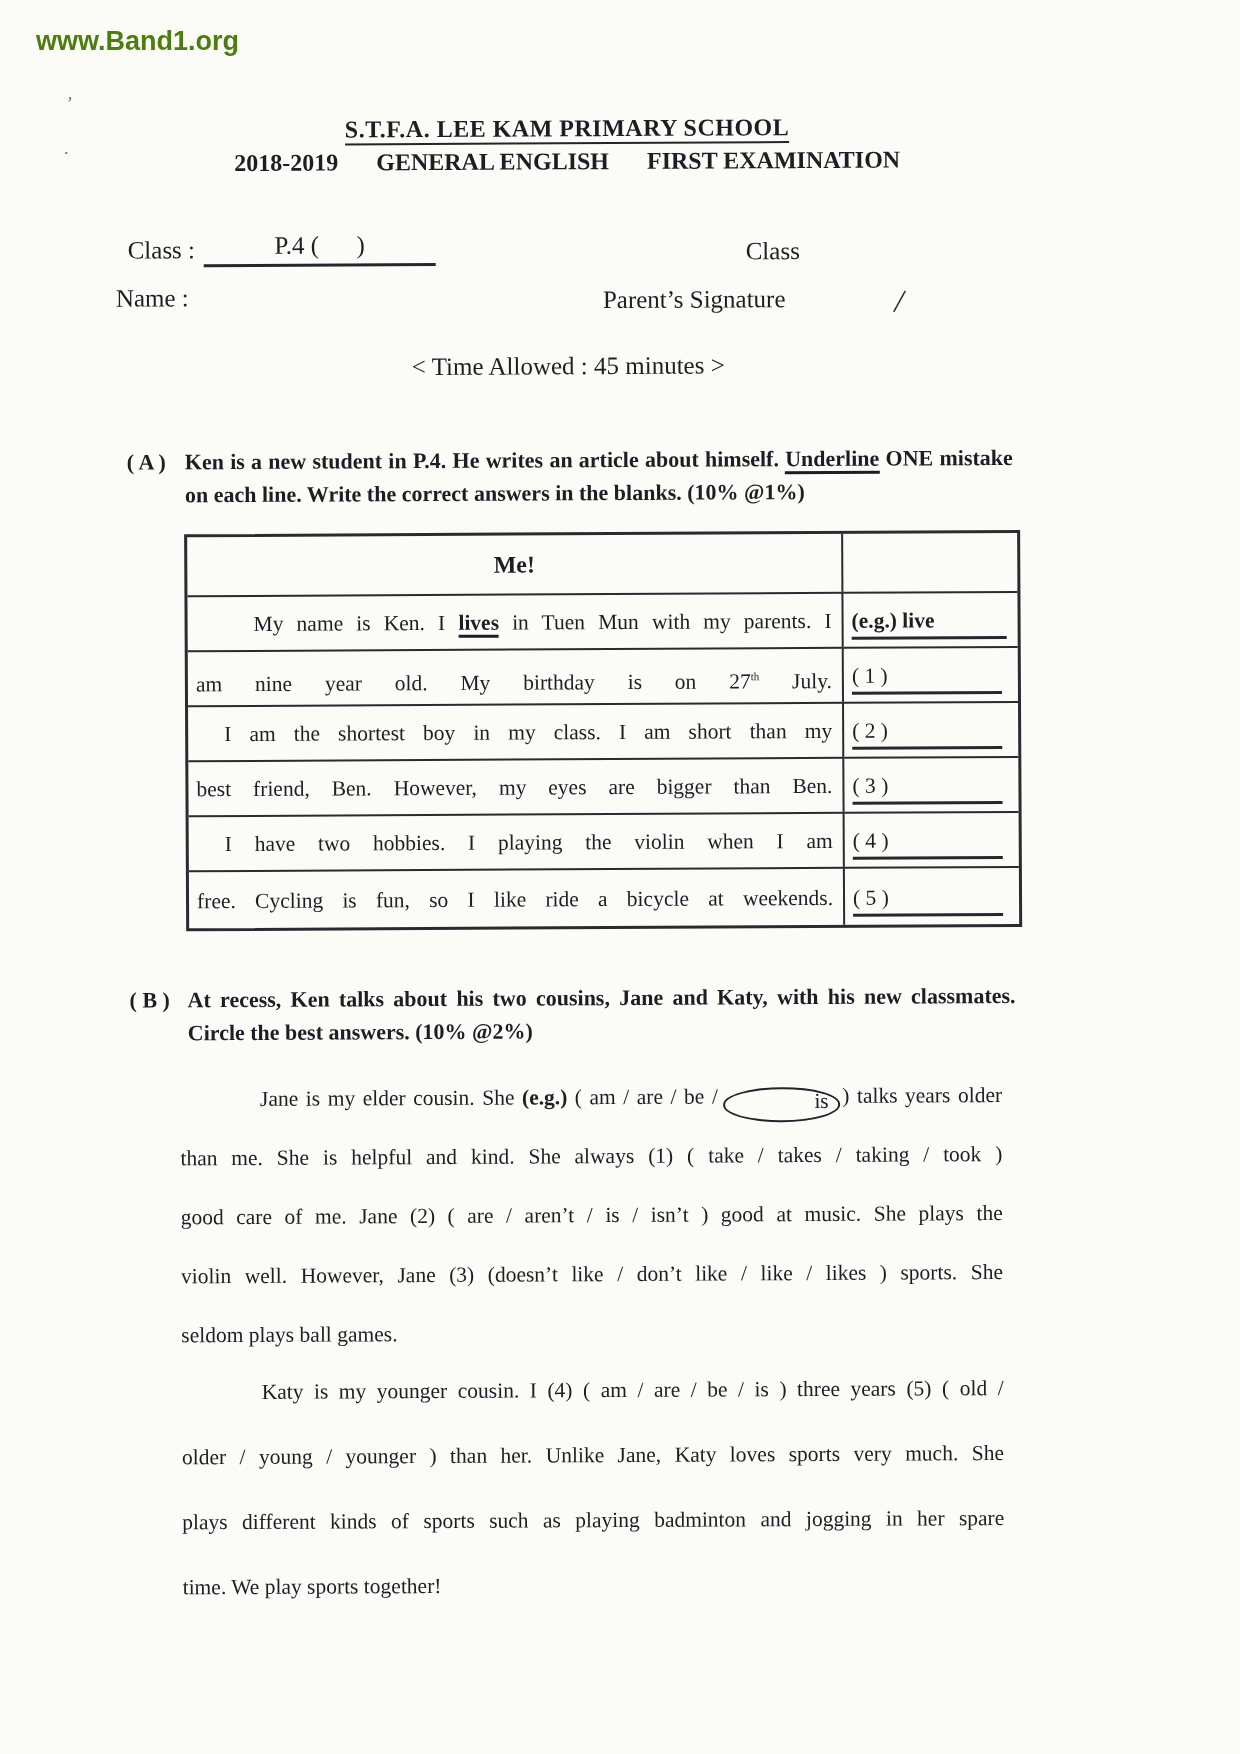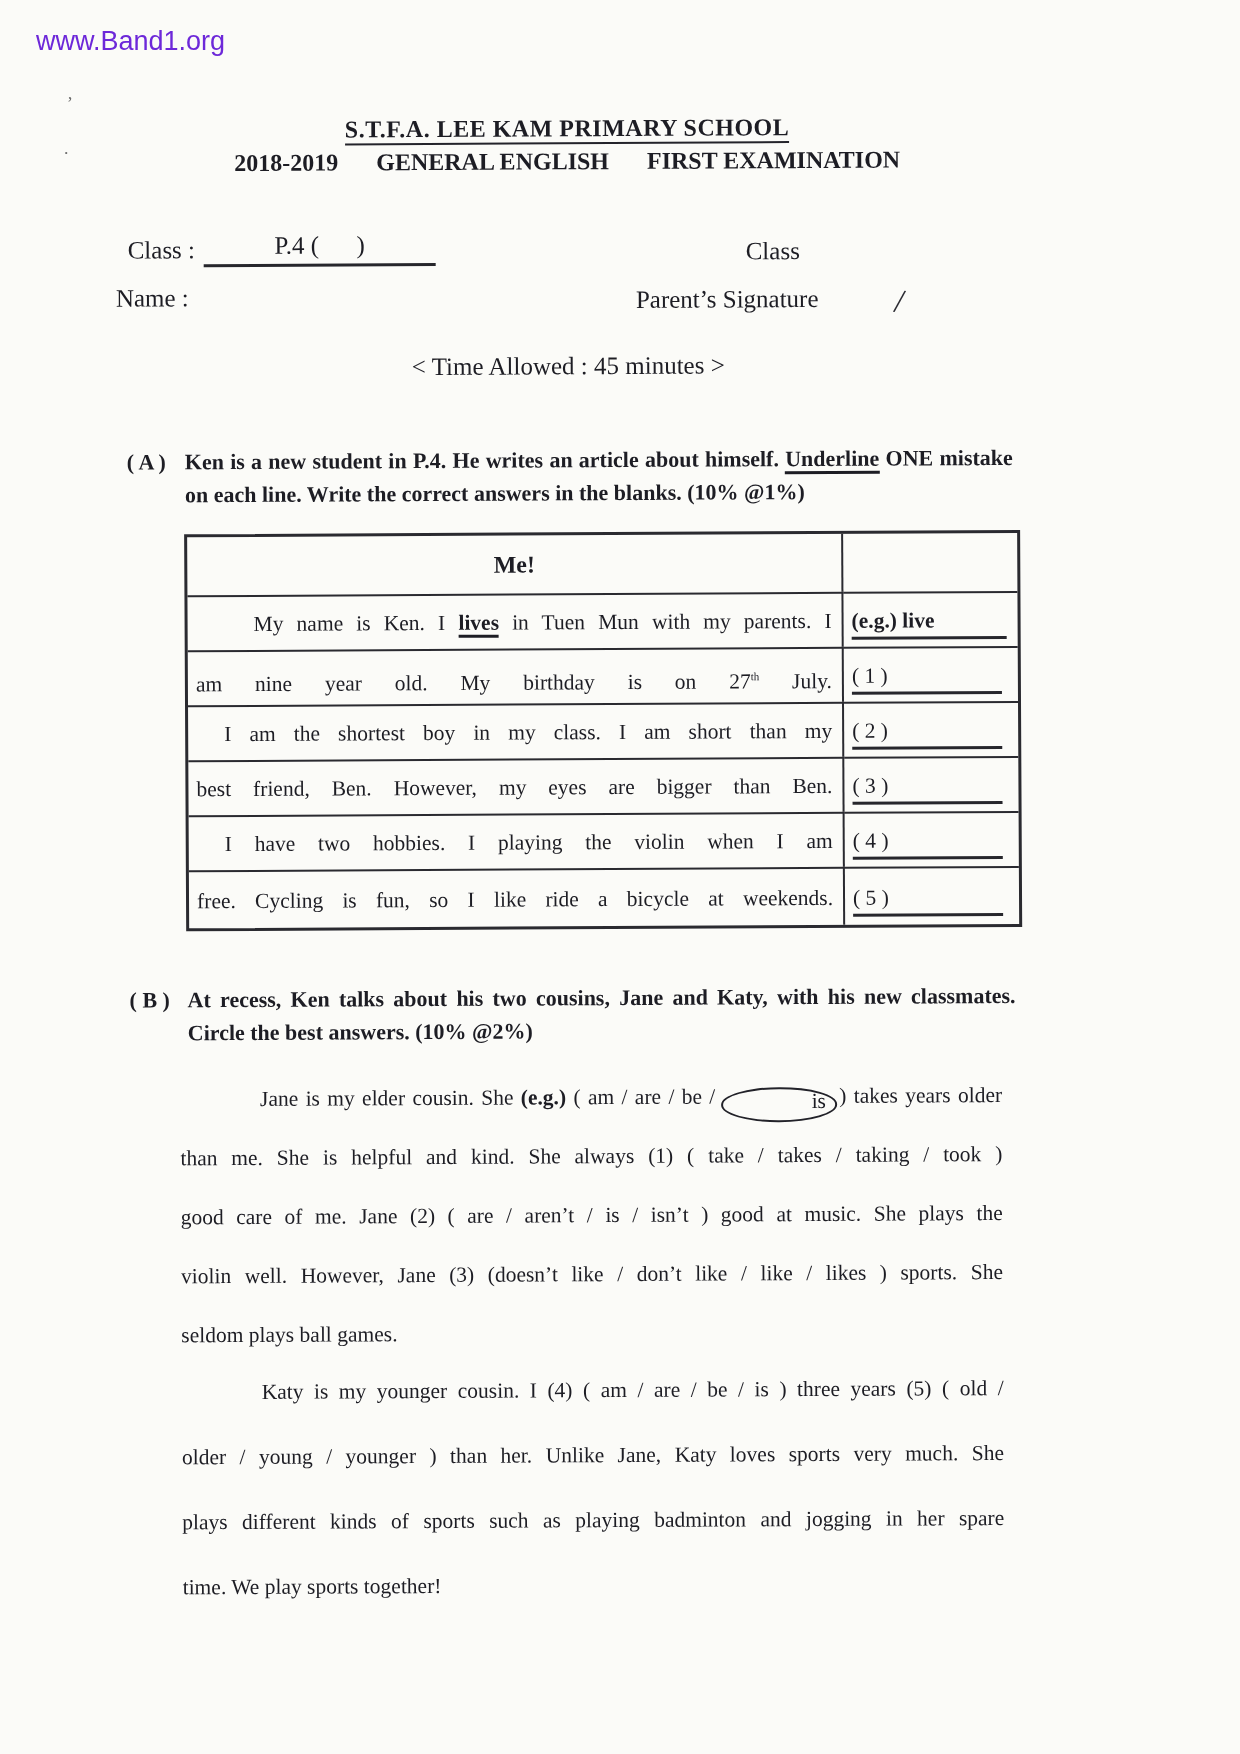--- a/index.html
+++ b/index.html
@@ -5,36 +5,36 @@
   html,body{margin:0;padding:0;background:#d9d9d9;}
   .page{
     position:relative;width:1240px;height:1754px;margin:0 auto;
     background:#fbfbf8;overflow:hidden;
     font-family:"Liberation Serif","DejaVu Serif",serif;color:#1d1d24;
   }
   .sheet{position:absolute;inset:0;transform:rotate(-0.3deg);transform-origin:50% 40%;}
   .abs{position:absolute;}
 
   .watermark{left:36px;top:26px;font-family:"Liberation Sans","DejaVu Sans",sans-serif;
-    font-size:27px;color:#6d28d9;}
+    font-size:27px;color:#4d7c0f;font-weight:bold;}
 
   .artifact{color:#6b6b6b;font-size:18px;}
 
   .school{left:50px;top:115px;width:1040px;text-align:center;font-size:24px;font-weight:bold;letter-spacing:0.5px;}
   .school span{border-bottom:2.5px solid #24242b;padding-bottom:1px;}
   .examline{left:50px;top:148px;width:1040px;text-align:center;font-size:24px;font-weight:bold;}
   .examline .gap{display:inline-block;width:38px;}
 
   .plain25{font-size:25px;}
   .class-label{left:130px;top:234px;}
   .class-line{left:206px;top:230px;width:232px;text-align:center;border-bottom:3px solid #26262c;
     padding-bottom:4px;white-space:pre;font-size:25px;}
   .marks-label{left:748px;top:238px;}
   .name-label{left:118px;top:282px;}
-  .psig-label{left:638px;top:286px;}
+  .psig-label{left:605px;top:286px;}
   .stray{left:897px;top:284px;font-size:34px;transform:rotate(10deg);color:#2c2c33;}
   .time-line{left:50px;top:352px;width:1040px;text-align:center;font-size:25px;}
 
   .sec{display:flex;font-weight:bold;font-size:22px;line-height:33px;}
   .sec-label{flex:none;width:58px;}
   .sec-text{flex:1;text-align:justify;}
   .secA{left:128px;top:443px;width:886px;}
   .secB{left:128px;top:981px;width:886px;}
   .uword{border-bottom:3px solid #1d1d24;padding-bottom:0px;margin-top:48px;}
 
@@ -113,21 +113,21 @@
       <div class="cell t-l h58">free. Cycling is fun, so I like ride a bicycle at weekends.</div>
       <div class="cell t-r h58"><span class="answer">( 5 )</span></div>
     </div>
 
     <div class="abs sec secB">
       <div class="sec-label">( B )</div>
       <div class="sec-text">At recess, Ken talks about his two cousins, Jane and Katy, with his new classmates. Circle the best answers. (10% @2%)</div>
     </div>
 
     <div class="abs para para1">
-      <div class="bl indent80"><span>Jane is my elder cousin. She </span><span class="beg">(e.g.)</span><span> ( am / are / be / </span><span class="circled">is</span><span> ) takes years older</span></div>
+      <div class="bl indent80"><span>Jane is my elder cousin. She </span><span class="beg">(e.g.)</span><span> ( am / are / be / </span><span class="circled">is</span><span> ) talks years older</span></div>
       <div class="bl">than me. She is helpful and kind. She always (1) ( take / takes / taking / took )</div>
       <div class="bl">good care of me. Jane (2) ( are / aren’t / is / isn’t ) good at music. She plays the</div>
       <div class="bl">violin well. However, Jane (3) (doesn’t like / don’t like / like / likes ) sports. She</div>
       <div class="bl bl-left">seldom plays ball games.</div>
     </div>
 
     <div class="abs para para2">
       <div class="bl indent80">Katy is my younger cousin. I (4) ( am / are / be / is ) three years (5) ( old /</div>
       <div class="bl">older / young / younger ) than her. Unlike Jane, Katy loves sports very much. She</div>
       <div class="bl">plays different kinds of sports such as playing badminton and jogging in her spare</div>

